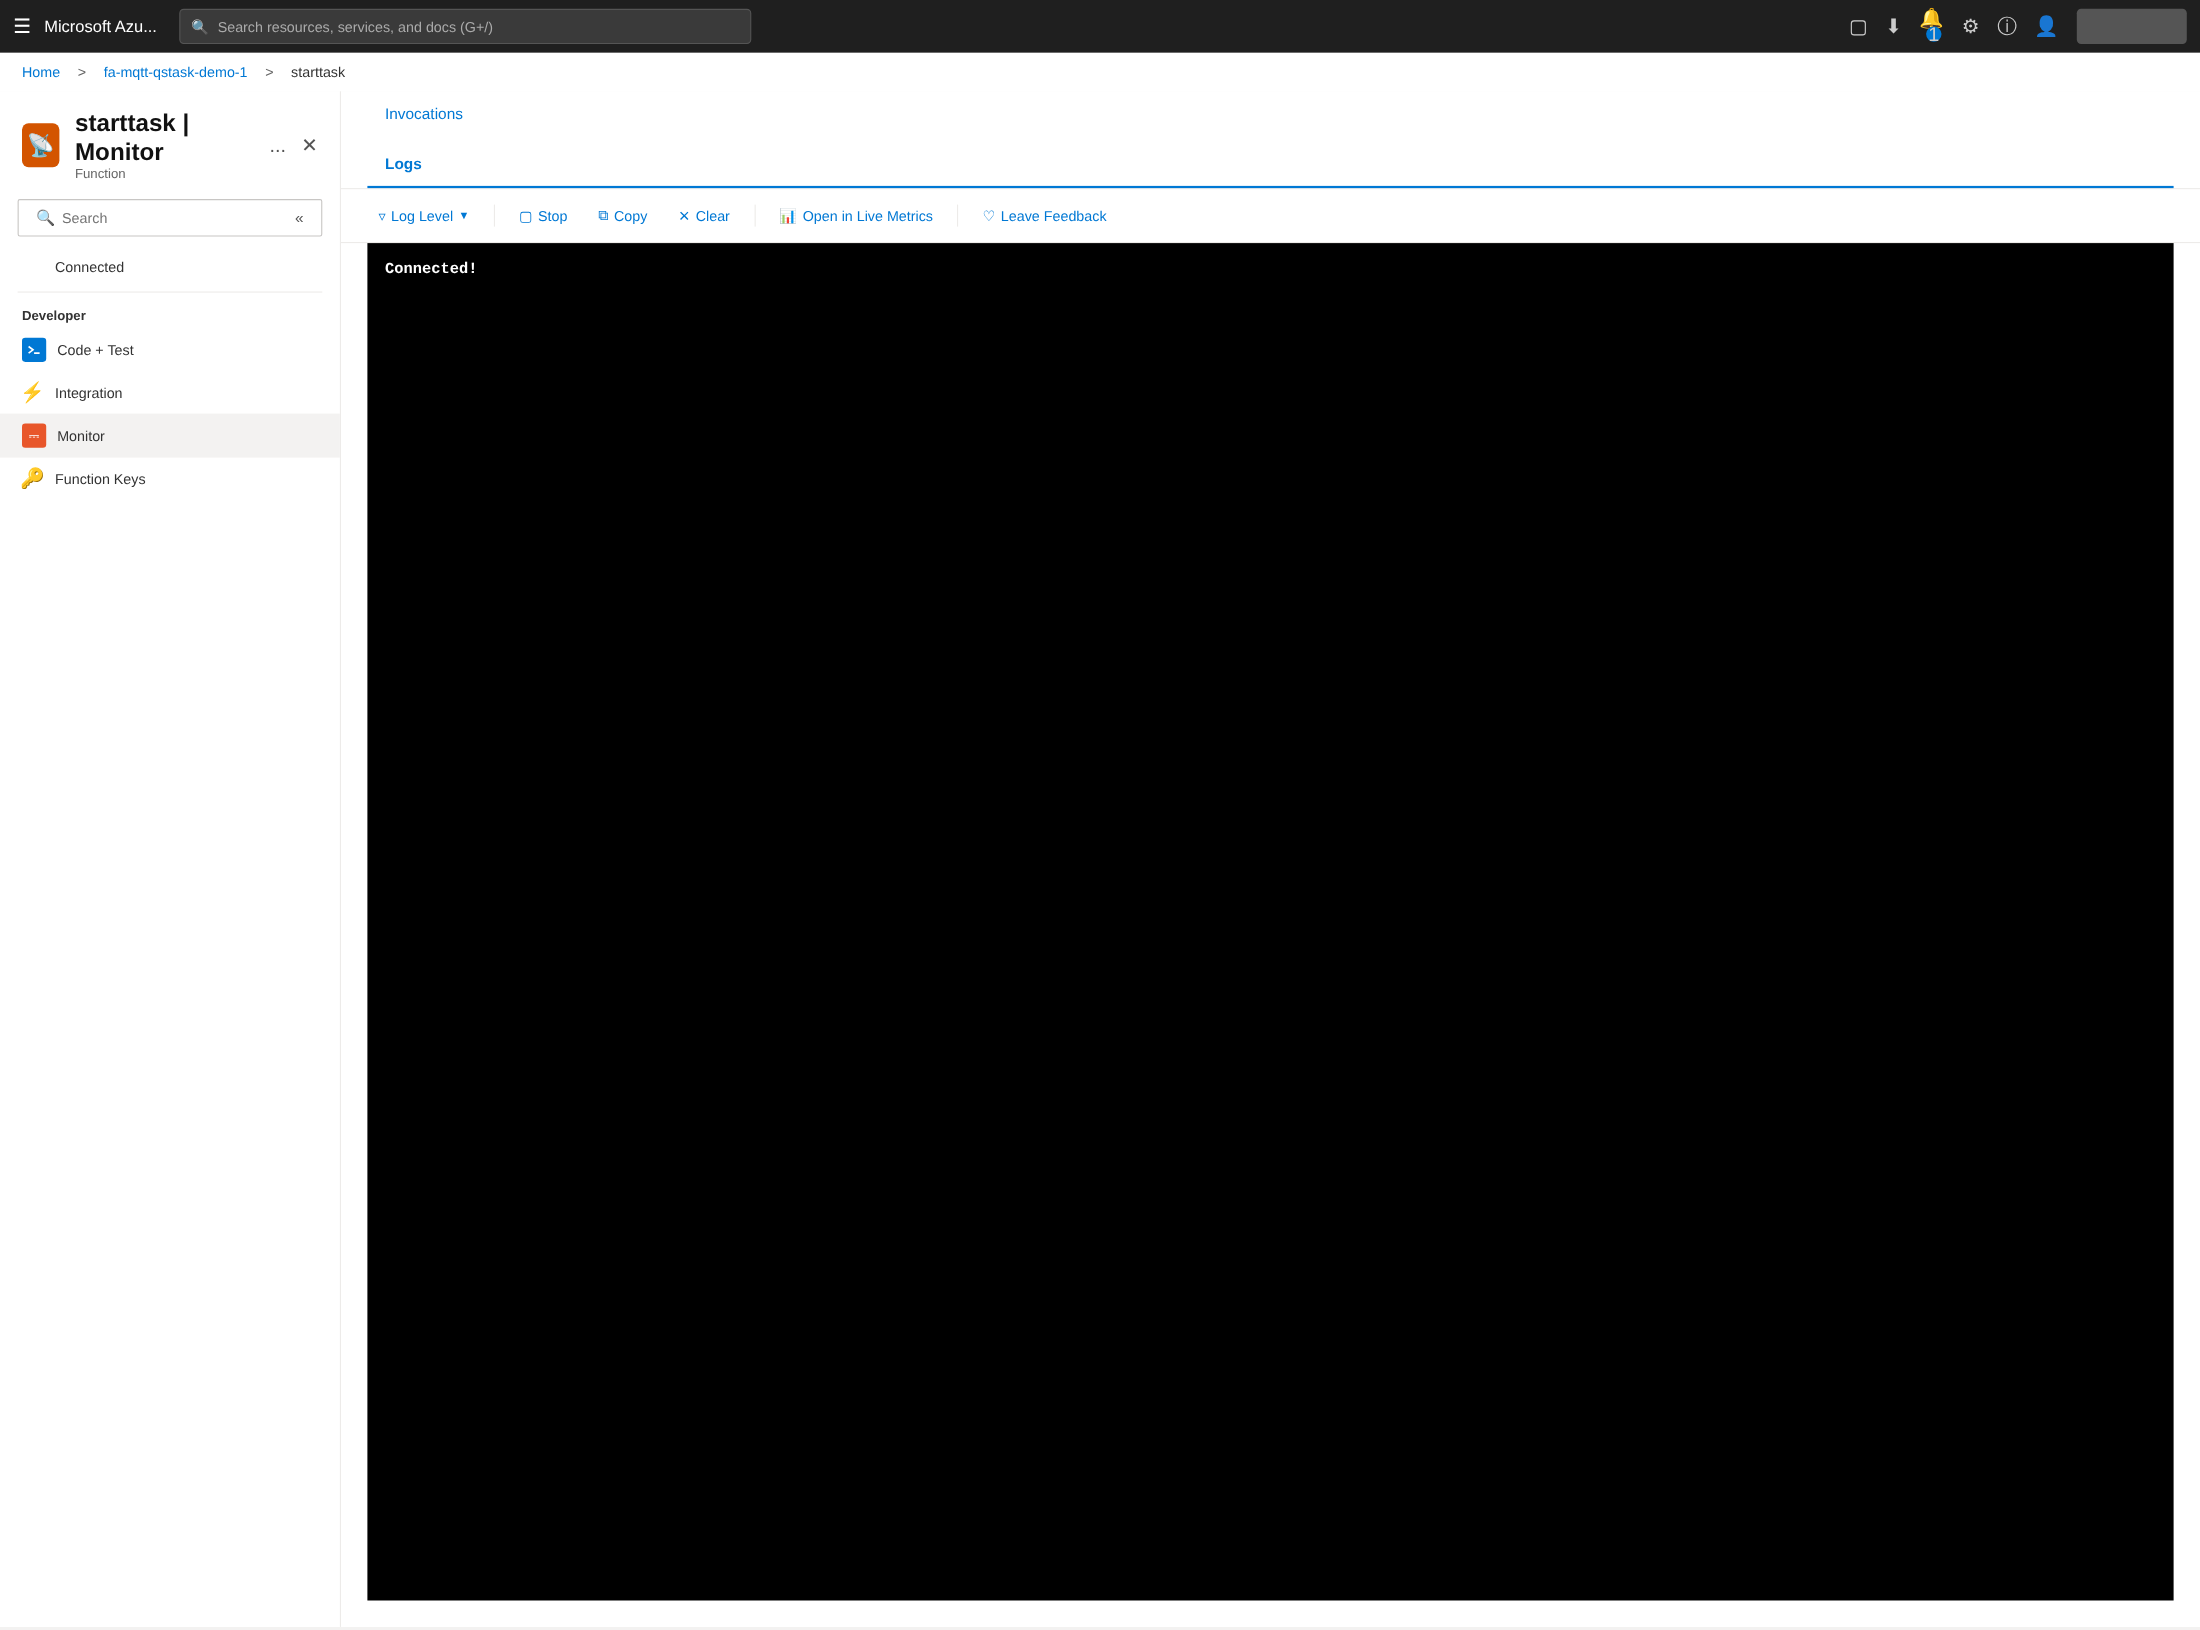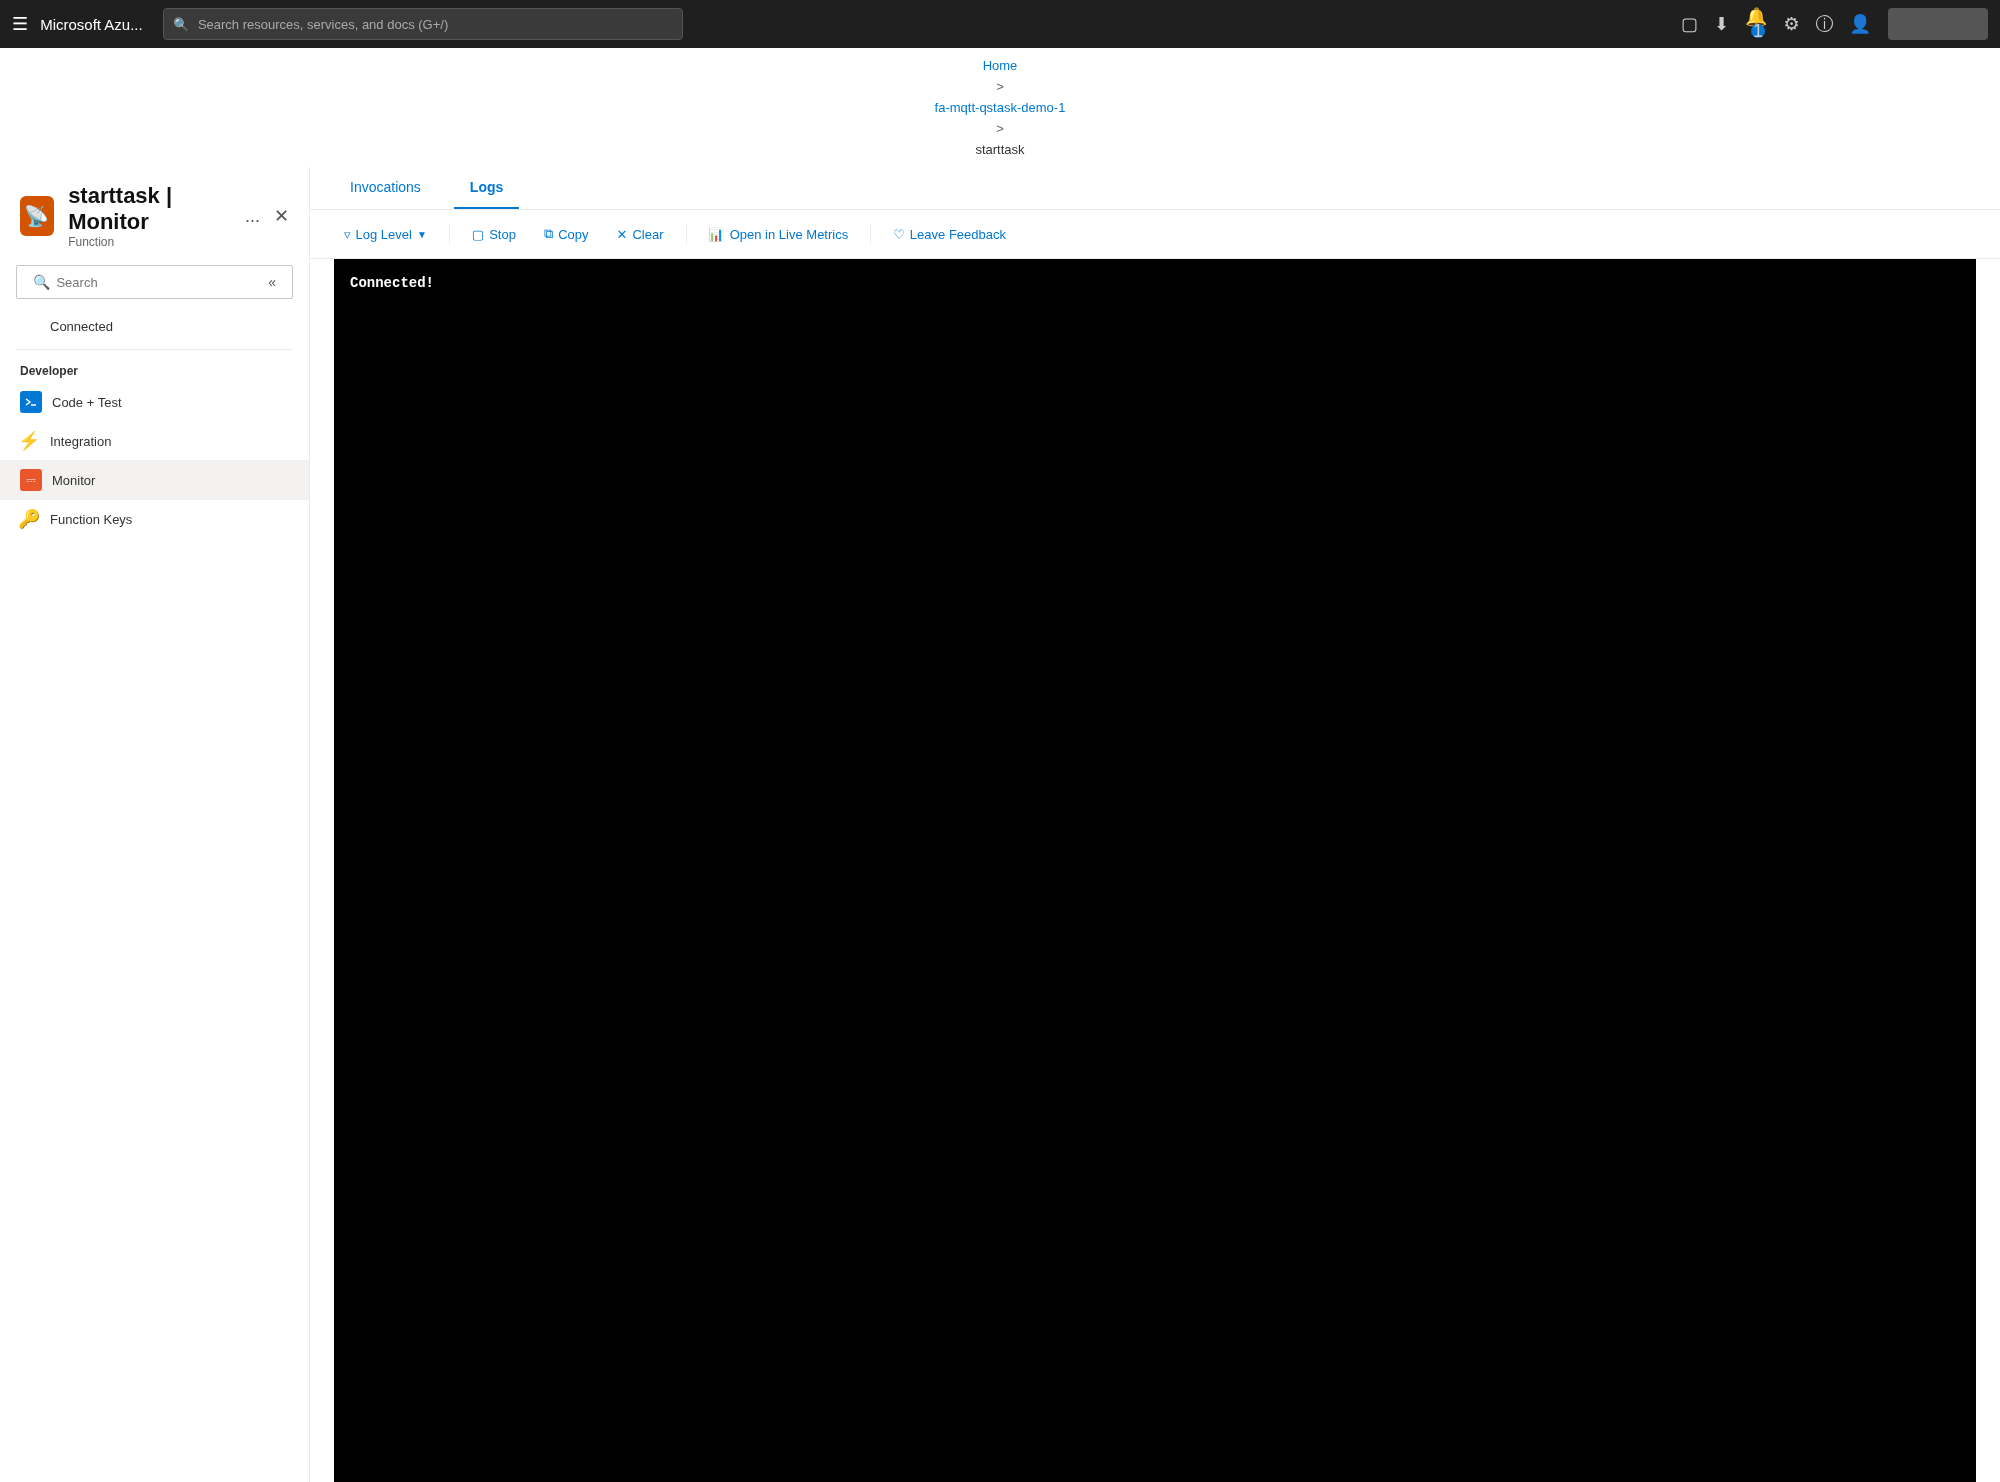--- a/index.html
+++ b/index.html
@@ -60,22 +60,21 @@
     }
 
     
     .breadcrumb {
       padding: 10px 20px;
       font-size: 13px;
       color: #0078d4;
       background: #fff;
       display: flex;
       align-items: center;
-      gap: 6px;
-      flex-direction: column;
+      gap: 16px;
     }
     .breadcrumb .separator { color: #666; }
     .breadcrumb .current { color: #333; }
 
     
     .main-layout {
       display: flex;
       height: calc(1482px - 48px - 38px);
       background: #fff;
     }
@@ -176,21 +175,22 @@
     .content-area {
       flex: 1;
       display: flex;
       flex-direction: column;
       background: #fff;
     }
     .tabs-bar {
       display: flex;
       border-bottom: 1px solid #edebe9;
       padding: 0 24px;
-      gap: 17px;
+      gap: 4px;
+      flex-direction: column;
     }
     .tab {
       padding: 12px 16px;
       font-size: 14px;
       cursor: pointer;
       color: #0078d4;
       border-bottom: 2px solid transparent;
       text-decoration: none;
     }
     .tab.active {

